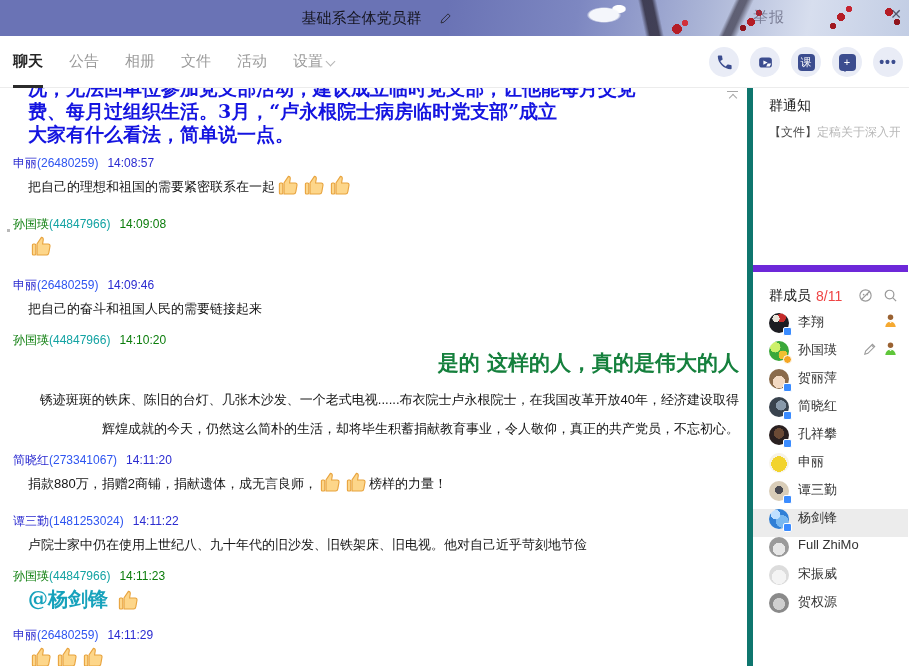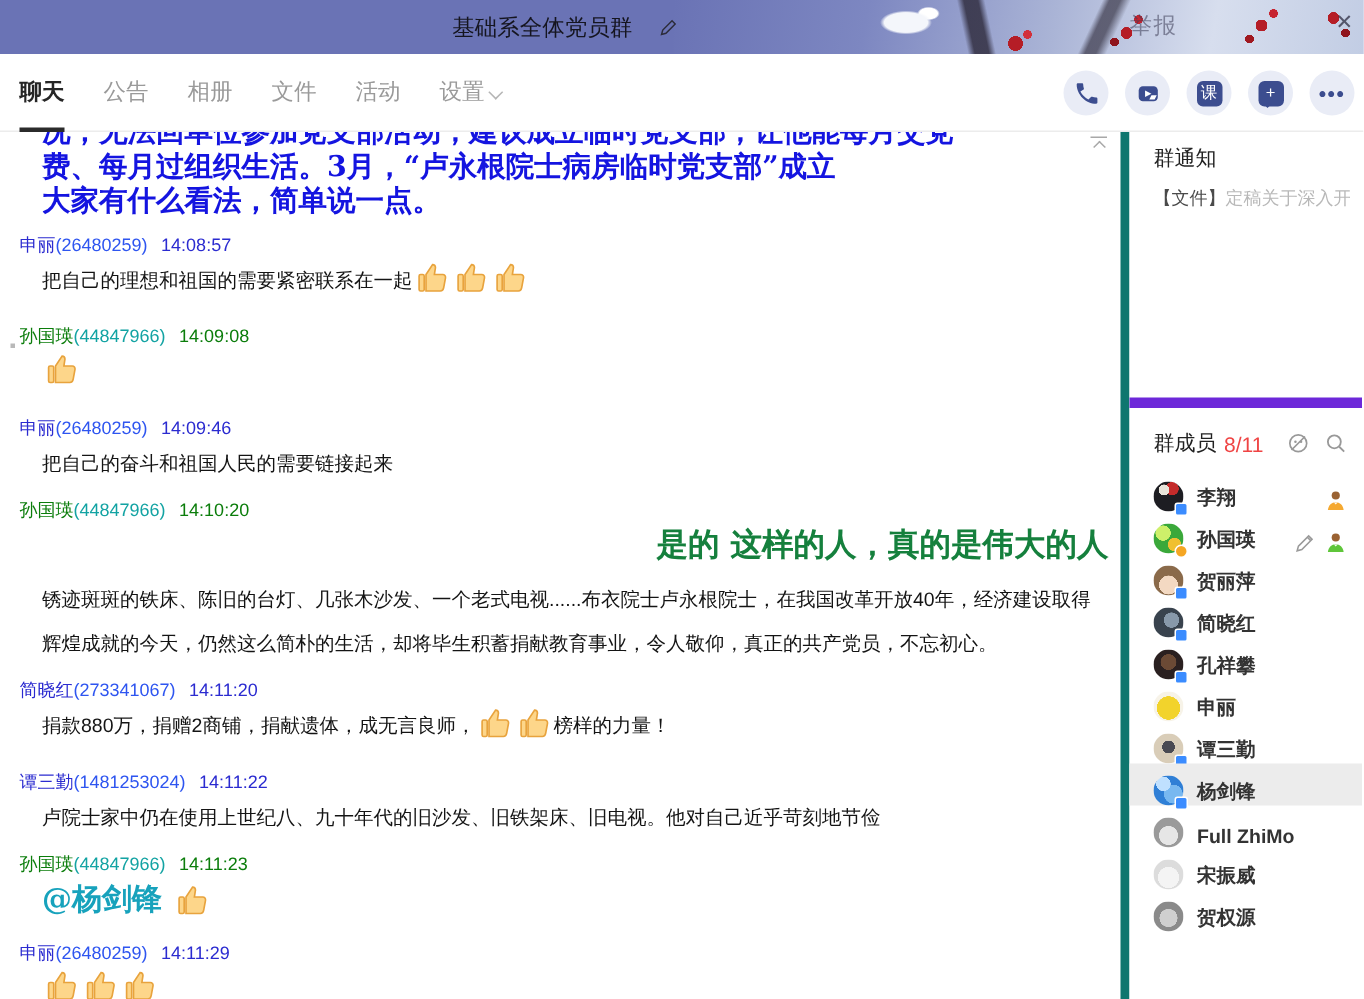--- a/index.html
+++ b/index.html
@@ -79,36 +79,36 @@
   .m-head.navy .m-time { color:#2d2dc8; }
   .m-head.navy .m-uid { color:#3f7bff; }
   .m-body { margin-left:15px; font-size:13px; color:#141414; line-height:28px; }
   .m-body .thumb { display:inline-block; vertical-align:-6px; margin:0 1px; }
   .m-body.kai-block { font-family:"DejaVu Serif","Liberation Serif",serif;
     font-weight:bold; font-size:19px; line-height:23px; color:#1414e0; }
   .m-body.kai-big { font-family:"DejaVu Serif","Liberation Serif",serif;
     font-weight:bold; font-size:21px; line-height:26px; color:#15803d;text-align:right; }
   .m-body.kai-teal { font-family:"DejaVu Serif","Liberation Serif",serif;
     font-weight:bold; font-size:20px; line-height:26px; color:#17a2bc; }
-  .m-body.twoline { line-height:29px; }
+  .m-body.twoline { line-height:29px;text-align:right; }
 
   
   .sidebar { width:155px; height:578px; background:#fff; position:relative; font-size:13px; }
   .notice { height:184px; border-bottom:7px solid #6d28d9; padding:9px 8px 0 16px; }
   .notice-title { font-size:14px; color:#222; }
   .notice-line { margin-top:9px; font-size:12px; white-space:nowrap; overflow:hidden; cursor:pointer; }
   .notice-prefix { color:#4a4a4a; }
   .notice-text { color:#b8b8b8; }
   .members-head { height:41px; display:flex; align-items:center; padding:6px 10px 0 16px; }
   .members-title { font-size:14px; color:#222; }
   .members-count { font-size:14px; color:#ef4444; margin-left:5px; }
   .mh-icons { margin-left:auto; display:flex; gap:10px; align-items:center; }
   .mh-icons svg { display:block; cursor:pointer; }
-  .member-row { height:28px; display:flex; align-items:flex-end; padding:0 10px 0 16px;
-    position:relative; cursor:pointer;font-weight:bold; }
+  .member-row { height:28px; display:flex; align-items:flex-start; padding:0 10px 0 16px;
+    position:relative; cursor:pointer; }
   .member-row.hl { background:#ececec; }
   .avatar { position:relative; width:20px; height:20px; border-radius:50%; flex:0 0 20px; }
   .badge { position:absolute; right:-3px; bottom:-3px; width:9px; height:9px;
     border-radius:2px; border:1.5px solid #fff; }
   .badge.blue { background:#3b8cff; }
   .badge.orange { background:#f5a623; border-radius:50%; }
   .member-name { margin-left:9px; color:#333; font-size:13px; white-space:nowrap; }
   .row-icons { margin-left:auto; display:flex; gap:6px; align-items:center; }
 
   .a-lixiang { background:radial-gradient(circle at 35% 28%, #e8e4da 0 18%, transparent 19%),

